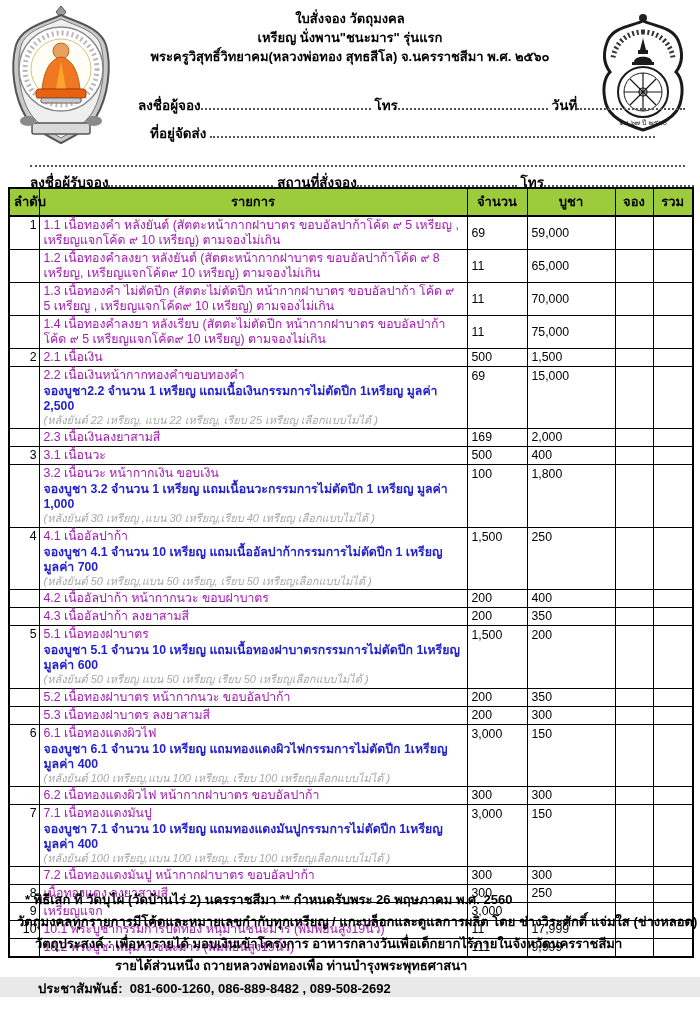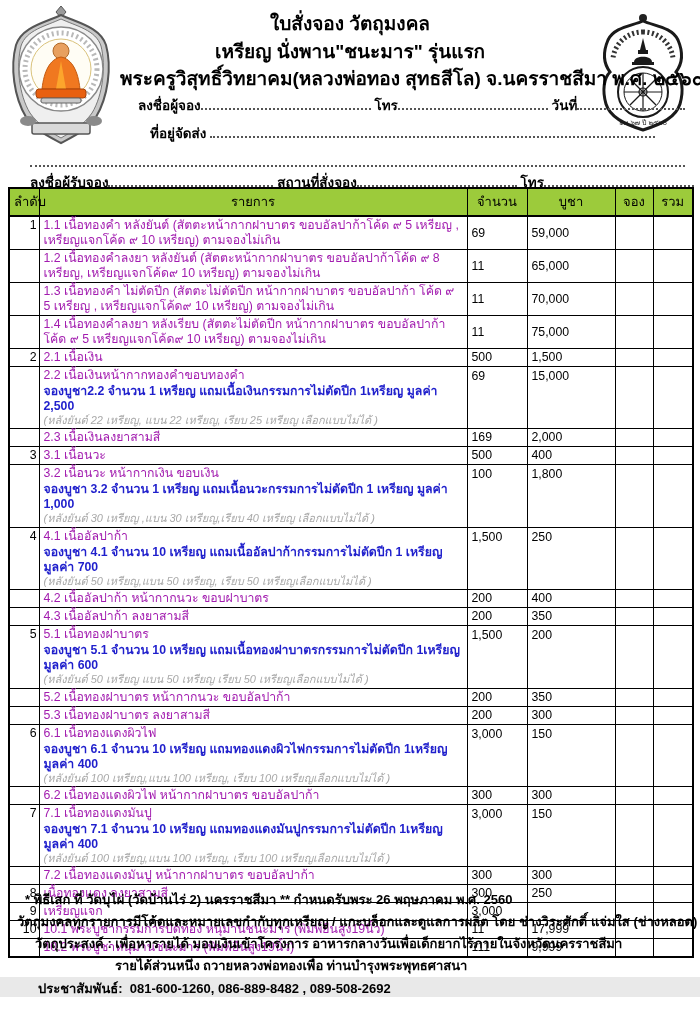--- a/index.html
+++ b/index.html
@@ -4,31 +4,31 @@
 <style>
   html,body{margin:0;padding:0;background:#fff;}
   .page{
     position:relative;width:700px;height:1021px;margin:0 auto;background:#fff;
     font-family:"Liberation Sans","DejaVu Sans",sans-serif;color:#000;overflow:hidden;
   }
   
   .emblem-left{position:absolute;left:8px;top:5px;width:106px;height:146px;}
   .emblem-right{position:absolute;left:592px;top:12px;width:102px;height:128px;}
   .titles{position:absolute;left:120px;top:10px;width:460px;text-align:center;}
-  .titles .t{font-weight:bold;font-size:19px;line-height:1.45;white-space:nowrap;}
+  .titles .t{font-weight:bold;font-size:13px;line-height:1.45;white-space:nowrap;}
   
   .formlines{position:absolute;left:0;top:88px;width:700px;font-size:13.5px;font-weight:bold;}
   .fl{position:absolute;white-space:nowrap;}
   .dots{display:inline-block;border-bottom:2px dotted #555;height:13px;vertical-align:baseline;}
   
   .tblwrap{position:absolute;left:8px;top:187px;width:684px;}
   table{border-collapse:collapse;width:684px;table-layout:fixed;}
   th,td{border:1px solid #000;padding:1px 4px;font-size:12.3px;line-height:1.22;}
   table{border:2px solid #000;}
-  thead th{background:#9CCB3B;font-weight:normal;font-size:13px;height:24px;border-bottom:2px solid #000;text-align:center;}
+  thead th{background:#9CCB3B;font-weight:bold;font-size:13px;height:24px;border-bottom:2px solid #000;text-align:center;}
   col.c-no{width:30px;}col.c-item{width:428px;}col.c-qty{width:60px;}
   col.c-price{width:88px;}col.c-book{width:38px;}col.c-total{width:40px;}
   td.no{text-align:right;padding-right:2px;vertical-align:top;}
   td.qty,td.price{text-align:left;padding-right:9px;vertical-align:middle;}
   tr.has-extra td.qty,tr.has-extra td.price{vertical-align:top;padding-top:2px;}
   .item-main{color:#a21caf;}
   .item-promo{color:#1F1FCC;font-weight:bold;margin-top:1px;}
   .item-note{color:#A9A9A9;font-size:11px;font-style:italic;}
   
   .footer{position:absolute;left:0;top:889px;width:700px;font-size:13px;font-weight:bold;}

